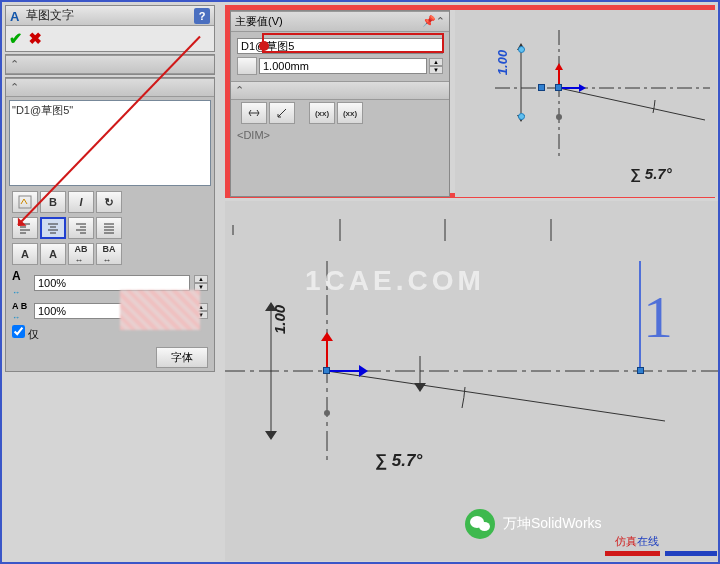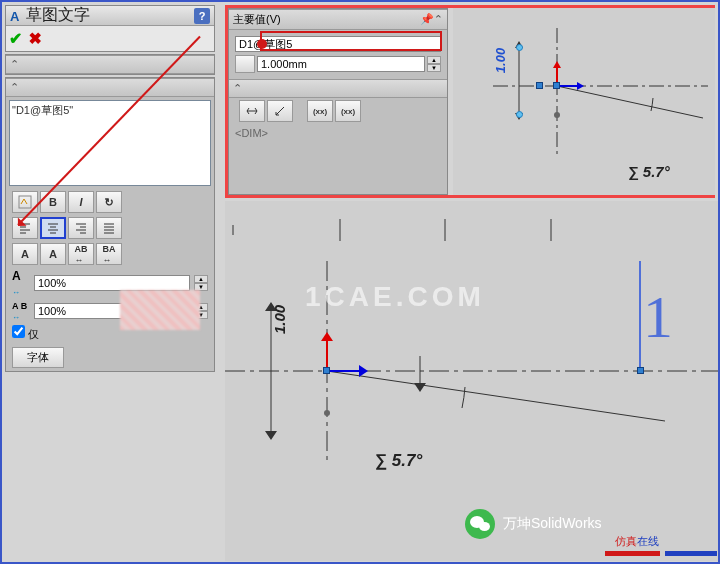--- a/index.html
+++ b/index.html
@@ -1,20 +1,20 @@
 <!DOCTYPE html>
 <html><head>
 <meta charset="utf-8">
 <style>
 *{box-sizing:border-box;margin:0;padding:0;font-family:"Microsoft YaHei",SimSun,sans-serif;font-size:11px}
 body{background:#d5d5d5;width:720px;height:564px;position:relative;overflow:hidden;border:2px solid #3a56c8}
 .left-col{position:absolute;left:3px;top:3px;width:210px}
 .panel{background:#bfbfbf;border:1px solid #888;margin-bottom:2px}
 .panel-hdr{background:linear-gradient(#e8e8e8,#c8c8c8);padding:2px 4px;display:flex;align-items:center;border-bottom:1px solid #999;height:20px}
-.panel-hdr .ttl{flex:1;font-size:16px;color:#222}
+.panel-hdr .ttl{flex:1;font-size:12px;color:#222}
 .panel-hdr .qmark{width:16px;height:16px;background:#4a6fc0;color:#fff;text-align:center;border-radius:2px;line-height:16px;font-weight:bold}
 .ok-cancel{display:flex;gap:6px;padding:3px;background:#e8e8e8}
 .ok-cancel span{font-size:16px;font-weight:bold}
 .check{color:#0a0}
 .cross{color:#c00}
 .sub-hdr{background:linear-gradient(#dcdcdc,#c4c4c4);padding:2px 4px;display:flex;align-items:center;border-top:1px solid #999;border-bottom:1px solid #999}
 .sub-hdr .ttl{flex:1}
 .sub-hdr .chev{color:#555}
 .listbox{background:#fff;border:1px solid #789;margin:3px;height:66px;padding:2px}
 .list-item{background:#2060c0;color:#fff;padding:1px 3px;display:flex;align-items:center;gap:4px}
@@ -23,23 +23,23 @@
 .toolbar-row{display:flex;gap:2px;padding:2px 6px}
 .tb-btn{width:26px;height:22px;background:linear-gradient(#f8f8f8,#d8d8d8);border:1px solid #999;display:flex;align-items:center;justify-content:center;font-size:11px;font-weight:bold;color:#333}
 .tb-btn.sel{border:2px solid #2040d0;background:#d0dcf0}
 .tb-btn svg{width:14px;height:14px}
 .pct-row{display:flex;align-items:center;gap:4px;padding:2px 6px}
 .pct-row .lbl{width:18px;font-size:12px;font-weight:bold}
 .pct-row input{flex:1;border:1px solid #888;padding:1px 3px;background:#fff}
 .spin{display:flex;flex-direction:column;width:14px}
 .spin div{height:8px;background:#e0e0e0;border:1px solid #999;font-size:6px;text-align:center;line-height:6px}
 .chk-row{padding:2px 6px}
-.font-row{padding:3px 6px;display:flex;justify-content:flex-start}
+.font-row{padding:3px 6px;display:flex;justify-content:flex-end}
 .font-row .btn{background:linear-gradient(#f8f8f8,#d8d8d8);border:1px solid #999;padding:2px 14px}
-.right-top{position:absolute;left:223px;top:3px;width:490px;height:193px;border:3px solid #ef4444}
+.right-top{position:absolute;left:223px;top:3px;width:490px;height:193px;border:5px solid #ef4444}
 .rt-panels{position:absolute;left:0;top:0;width:220px;height:187px;background:#bfbfbf;border:1px solid #888}
 .input-row{display:flex;margin:3px 6px;gap:2px;align-items:center}
 .input-row input{flex:1;border:1px solid #888;padding:1px 3px;background:#fff}
 .toggle-btn{width:20px;height:18px;background:linear-gradient(#f8f8f8,#d8d8d8);border:1px solid #999}
 .highlight-box{position:absolute;left:32px;top:23px;width:182px;height:20px;border:2px solid #d01818}
 .rt-view{position:absolute;left:225px;top:0;width:262px;height:187px;background:#cfcfcf}
 .main-view{position:absolute;left:223px;top:199px;width:494px;height:360px;background:#cfcfcf}
 .watermark{position:absolute;color:#fff;font-size:28px;font-weight:bold;letter-spacing:4px;opacity:0.6}
 .dim-text{position:absolute;font-weight:bold;font-style:italic;color:#222}
 .angle-text{position:absolute;font-weight:bold;font-style:italic;color:#222;font-size:15px}
@@ -242,21 +242,21 @@
     <path d="M40 110 h12 l-6 -9z M40 230 h12 l-6 9z" fill="#333"></path>
     <path d="M240 186 A150 150 0 0 1 237 207" stroke="#333" fill="none"></path>
     <line x1="195" y1="155" x2="195" y2="182" stroke="#333"></line>
     <path d="M189 182 h12 l-6 9z" fill="#333"></path>
     <line x1="102" y1="140" x2="102" y2="170" stroke="#d00" stroke-width="2"></line>
     <path d="M96 140 h12 l-6 -9z" fill="#d00"></path>
     <line x1="102" y1="170" x2="134" y2="170" stroke="#00d" stroke-width="2"></line>
     <path d="M134 164 v12 l9 -6z" fill="#00d"></path>
     <line x1="415" y1="60" x2="415" y2="168" stroke="#5070d8" stroke-width="2"></line>
   </svg>
-  <span class="watermark" style="left:80px;top:80px">1CAE.COM</span>
+  <span class="watermark" style="left:80px;top:64px">1CAE.COM</span>
   <span class="dim-text" style="left:40px;top:110px;transform:rotate(-90deg);font-size:15px">1.00</span>
   <span class="angle-text" style="left:150px;top:250px;font-size:17px">∑ 5.7°</span>
   <span class="big-num" style="left:418px;top:82px">1</span>
   <div class="handle" style="left:98px;top:166px"></div>
   <div class="handle" style="left:412px;top:166px"></div>
   <div class="gdot" style="left:99px;top:209px"></div>
 
   <div class="wechat-icon" style="left:240px;top:308px"></div>
   <span class="wechat-text" style="left:278px;top:314px">万坤SolidWorks</span>
   <span class="brand" style="left:390px;top:330px">

